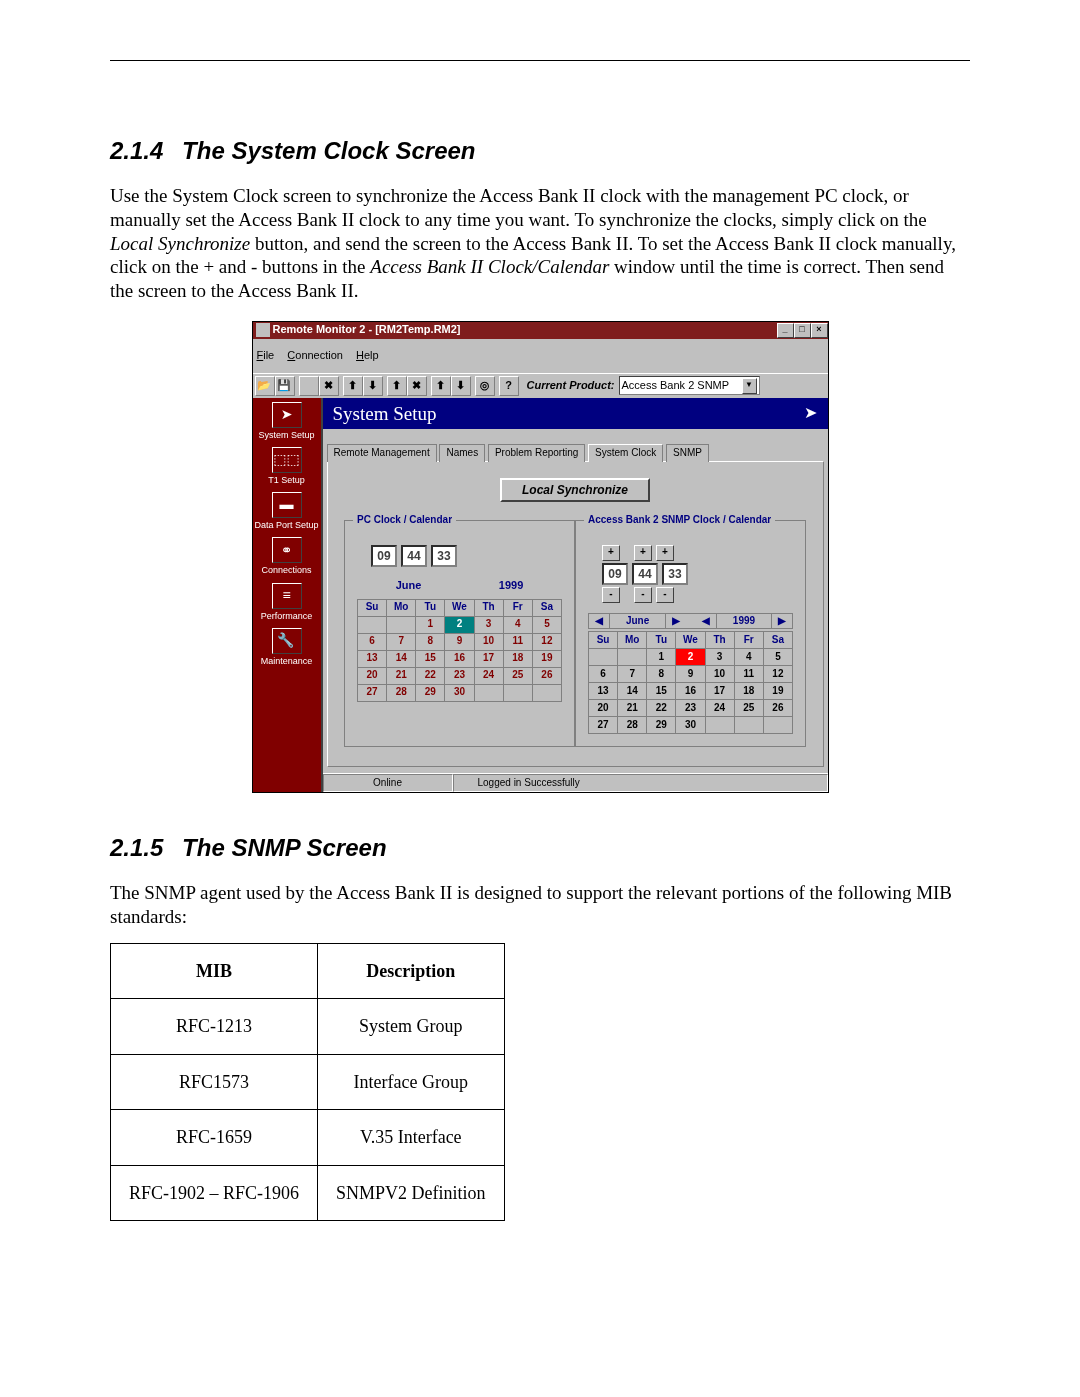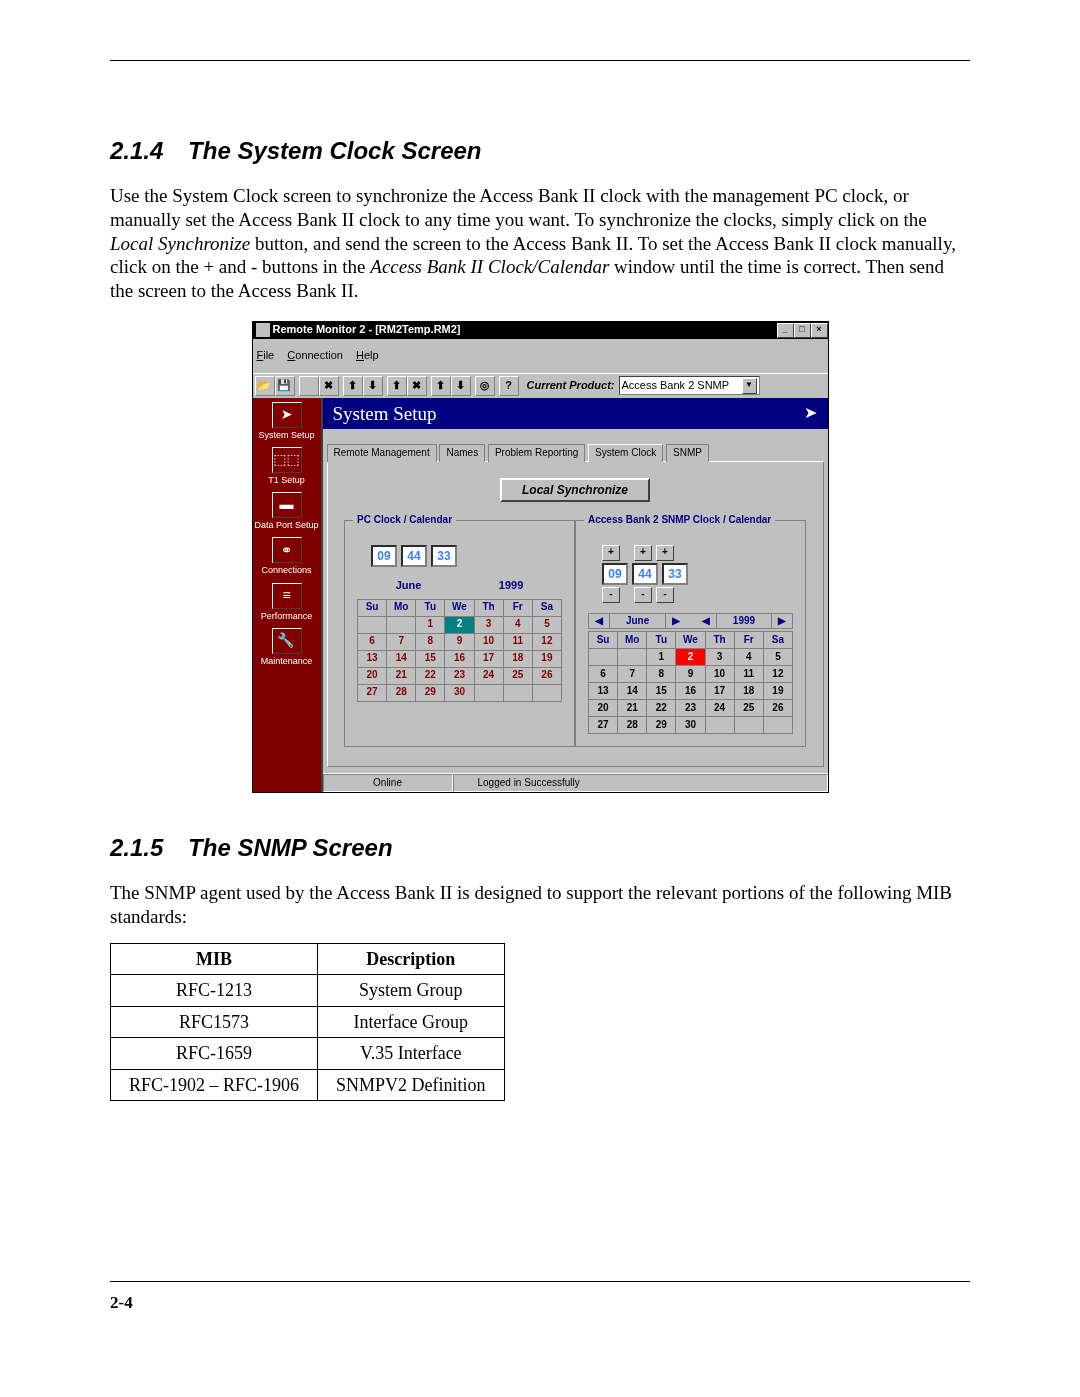--- a/index.html
+++ b/index.html
@@ -15,33 +15,33 @@
   }
   hr.top-rule { border: none; border-top: 1px solid #000; margin: 0 0 75px 0; }
   hr.bottom-rule { border: none; border-top: 1px solid #000; margin: 180px 0 10px 0; }
   h3 {
     font-family: Arial, Helvetica, sans-serif;
     font-style: italic;
     font-weight: bold;
     font-size: 24px;
     margin: 0 0 18px 0;
   }
-  .section-num { margin-right: 18px; }
+  .section-num { margin-right: 12px; }
   p { margin: 0 0 14px 0; }
   .screenshot {
     margin: 18px auto 40px auto;
     width: 575px;
     font-family: "MS Sans Serif", Tahoma, Arial, sans-serif;
     font-size: 10px;
     color: #000;
     border: 1px solid #000;
     background: #c0c0c0;
   }
   .titlebar {
-    background: #000000;
+    background: #7f1d1d;
     color: #fff;
     display: flex;
     align-items: center;
     height: 17px;
     font-weight: bold;
     font-size: 11px;
   }
   .titlebar .icon { width: 14px; height: 14px; margin: 0 3px; background:#c0c0c0; }
   .win-controls { margin-left: auto; display: flex; }
   .win-btn {
@@ -173,21 +173,21 @@
     text-align:center; font-size:10px; font-weight:bold; line-height:12px;
   }
   .time-box {
     display:inline-block;
     width: 22px; height: 18px;
     border: 2px inset #808080;
     background:#fff;
     text-align:center;
     font-weight:bold;
     font-size:12px;
-    color:#3b82f6;
+    color:#404040;
     line-height:18px;
   }
   .cal-nav {
     display:flex; align-items:center; justify-content:space-between;
     font-weight:bold; font-size:10px; color:#000080;
     margin-bottom: 2px;
     border: 1px solid #808080;
   }
   .cal-nav .nav-btn {
     width: 20px; text-align:center; font-size:10px; cursor:default;
@@ -230,21 +230,21 @@
   }
   .status-cell.wide { flex:1; text-align:left; }
   table.mib {
     border-collapse: collapse;
     font-family: "Times New Roman", serif;
     font-size: 18px;
     margin-top: 6px;
   }
   table.mib th, table.mib td {
     border: 1px solid #000;
-    padding: 4px 18px;
+    padding: 16px 18px;
     text-align: center;
   }
   table.mib th { font-weight: bold; }
   .page-num { font-weight: bold; font-size: 17px; }
 </style>
 </head>
 <body>
 
 <hr class="top-rule">
 

